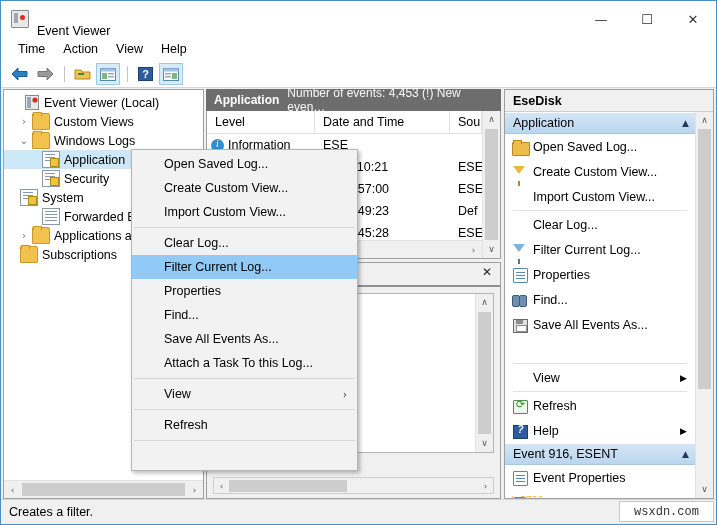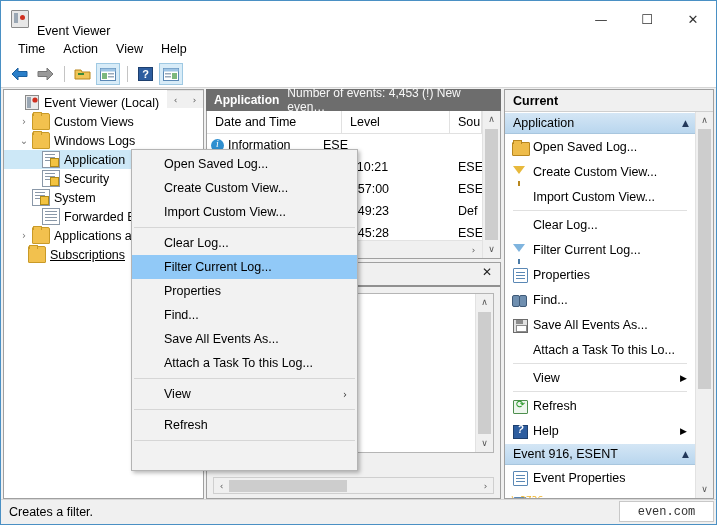--- a/index.html
+++ b/index.html
@@ -52,21 +52,21 @@
     padding-left:6px;flex:0 0 auto;border-bottom:1px solid #d6d6d6;
   }
   .tb-btn{width:24px;height:22px;display:flex;align-items:center;justify-content:center;margin-right:2px;}
   .tb-sep{width:1px;height:16px;background:#c4c4c4;margin:0 5px;}
   .tb-act{background:#d8ecf8;border:1px solid #9fc9e3;box-sizing:border-box;}
   
   .panes{flex:1 1 auto;display:flex;min-height:0;background:#f0f0f0;padding:0 1px;}
   
   .tree-pane{
     width:201px;flex:0 0 201px;background:#fff;border:1px solid #a0a0a0;
-    box-sizing:border-box;display:flex;flex-direction:row;margin:1px 0 0 1px;
+    box-sizing:border-box;display:flex;flex-direction:column;margin:1px 0 0 1px;
   }
   .tree{flex:1 1 auto;overflow:hidden;padding-top:3px;position:relative;}
   .tnode{display:flex;align-items:center;height:19px;white-space:nowrap;font-size:12.5px;}
   .tnode.sel{background:#cde8f7;}
   .twist{width:16px;text-align:center;color:#767676;font-size:10px;flex:0 0 16px;font-family:"DejaVu Sans",sans-serif;}
   .ticon{width:16px;height:15px;flex:0 0 16px;margin-right:4px;position:relative;}
   
   .ic-folder{background:#f2c14e;border:1px solid #c99a27;border-radius:1px 2px 1px 1px;}
   .ic-folder:before{content:"";position:absolute;left:0;top:-2px;width:7px;height:3px;background:#f2c14e;border:1px solid #c99a27;border-bottom:none;border-radius:1px 1px 0 0;}
   
@@ -341,37 +341,37 @@
           <span class="ticon ic-log warn"></span>
           <span class="tlabel">Application</span>
         </div>
 
         <div class="tnode" style="padding-left:38px;">
           <span class="ticon ic-log warn"></span>
           <span class="tlabel">Security</span>
         </div>
 
 
-        <div class="tnode" style="padding-left:28px;">
+        <div class="tnode" style="padding-left:16px;">
           <span class="ticon ic-log warn"></span>
           <span class="tlabel">System</span>
         </div>
 
         <div class="tnode" style="padding-left:38px;">
           <span class="ticon ic-log"></span>
           <span class="tlabel">Forwarded E</span>
         </div>
 
         <div class="tnode" style="padding-left:12px;">
           <span class="twist">›</span>
           <span class="ticon ic-folder"></span>
           <span class="tlabel">Applications an</span>
         </div>
 
-        <div class="tnode" style="padding-left:24px;text-decoration:underline;">
+        <div class="tnode" style="padding-left:16px;">
           <span class="ticon ic-folder"></span>
           <span class="tlabel">Subscriptions</span>
         </div>
 
       </div>
       <div class="hscroll">
         <span class="arr">‹</span>
         <span class="thumb"></span>
         <span class="arr">›</span>
       </div>
@@ -381,22 +381,22 @@
 
       <div class="list-head">
         <span class="lh-title">Application</span>
         <span class="lh-sub">Number of events: 4,453 (!) New even…</span>
       </div>
 
       <div class="list-box">
         <div class="list-inner">
           <div class="list-main">
             <div class="cols">
+              <div class="col c1">Level</div>
               <div class="col c2">Date and Time</div>
-              <div class="col c1">Level</div>
               <div class="col c3">Sou</div>
             </div>
             <div class="rows">
               <div class="erow">
                 <div class="f1">
                   <span class="info-ic"></span>
                   <span>Information</span>
                 </div>
                 <div class="f3">ESE</div>
               </div>
@@ -464,21 +464,21 @@
           <span class="arr">‹</span>
           <span class="thumb"></span>
           <span class="track"></span>
           <span class="arr">›</span>
         </div>
       </div>
 
     </div>
 
     <div class="actions-pane">
-      <div class="actions-title">Current</div>
+      <div class="actions-title">EseDisk</div>
       <div class="actions-inner">
         <div class="actions-list">
 
           <div class="sec-head">
             <span class="sh-label">Application</span>
             <span class="sh-caret">▲</span>
           </div>
 
           <div class="aitem">
             <span class="aicon">
@@ -520,21 +520,20 @@
             <span class="alabel">Find...</span>
           </div>
           <div class="aitem">
             <span class="aicon">
                 <i class="ic-floppy"></i>
               </span>
             <span class="alabel">Save All Events As...</span>
           </div>
           <div class="aitem">
             <span class="aicon"></span>
-            <span class="alabel">Attach a Task To this Lo...</span>
           </div>
           <div class="asep"></div>
           <div class="aitem">
             <span class="aicon"></span>
             <span class="alabel">View</span>
             <span class="asub">▶</span>
           </div>
           <div class="asep"></div>
           <div class="aitem">
             <span class="aicon">
@@ -575,21 +574,21 @@
           <span class="track"></span>
           <span class="arr">∨</span>
         </div>
       </div>
     </div>
 
   </div>
 
   <div class="statusbar">
     <span>Creates a filter.</span>
-    <span class="watermark">even.com</span>
+    <span class="watermark">wsxdn.com</span>
   </div>
 
   <div class="ctxmenu">
     <div class="ctxitem">Open Saved Log...</div>
     <div class="ctxitem">Create Custom View...</div>
     <div class="ctxitem">Import Custom View...</div>
     <div class="ctxsep"></div>
     <div class="ctxitem">Clear Log...</div>
     <div class="ctxitem hl">Filter Current Log...</div>
     <div class="ctxitem">Properties</div>

